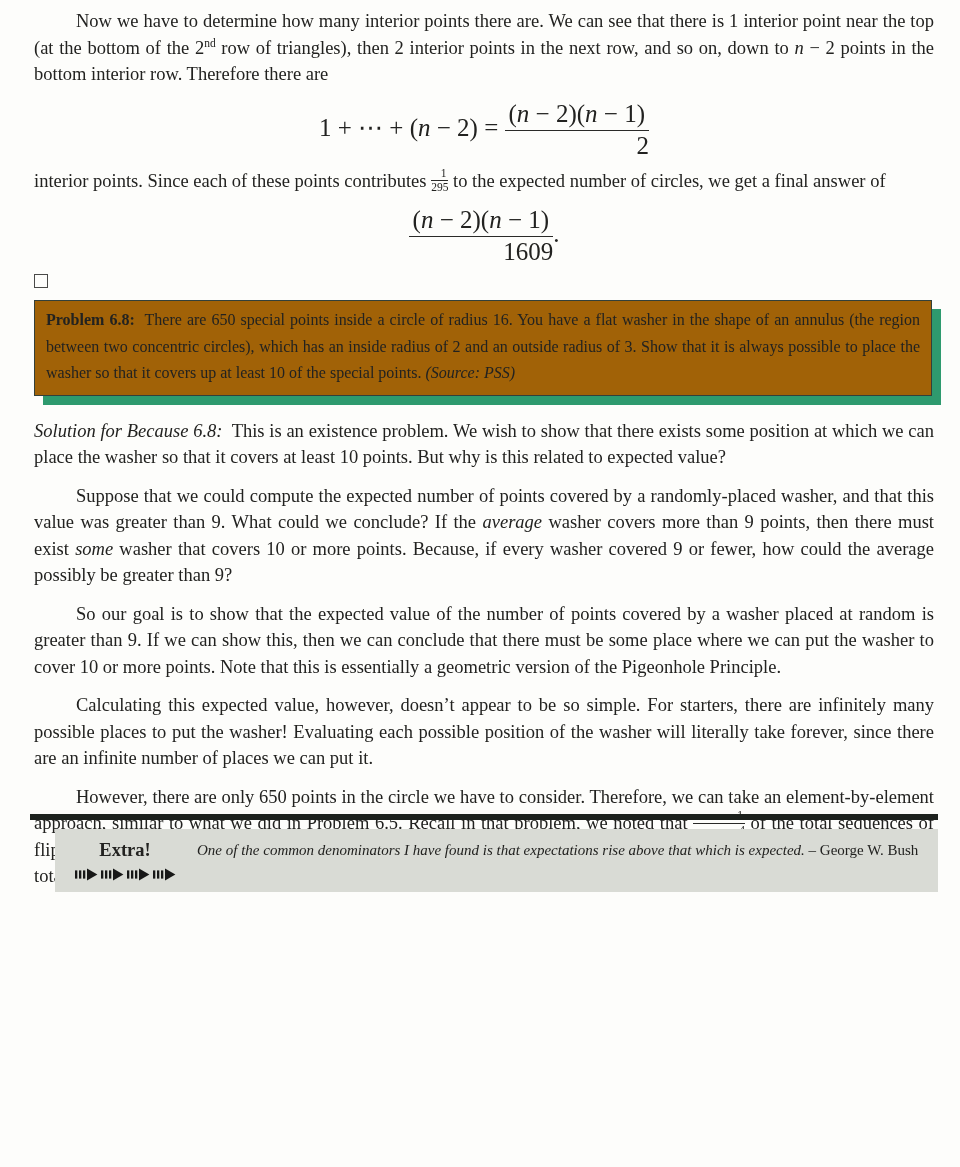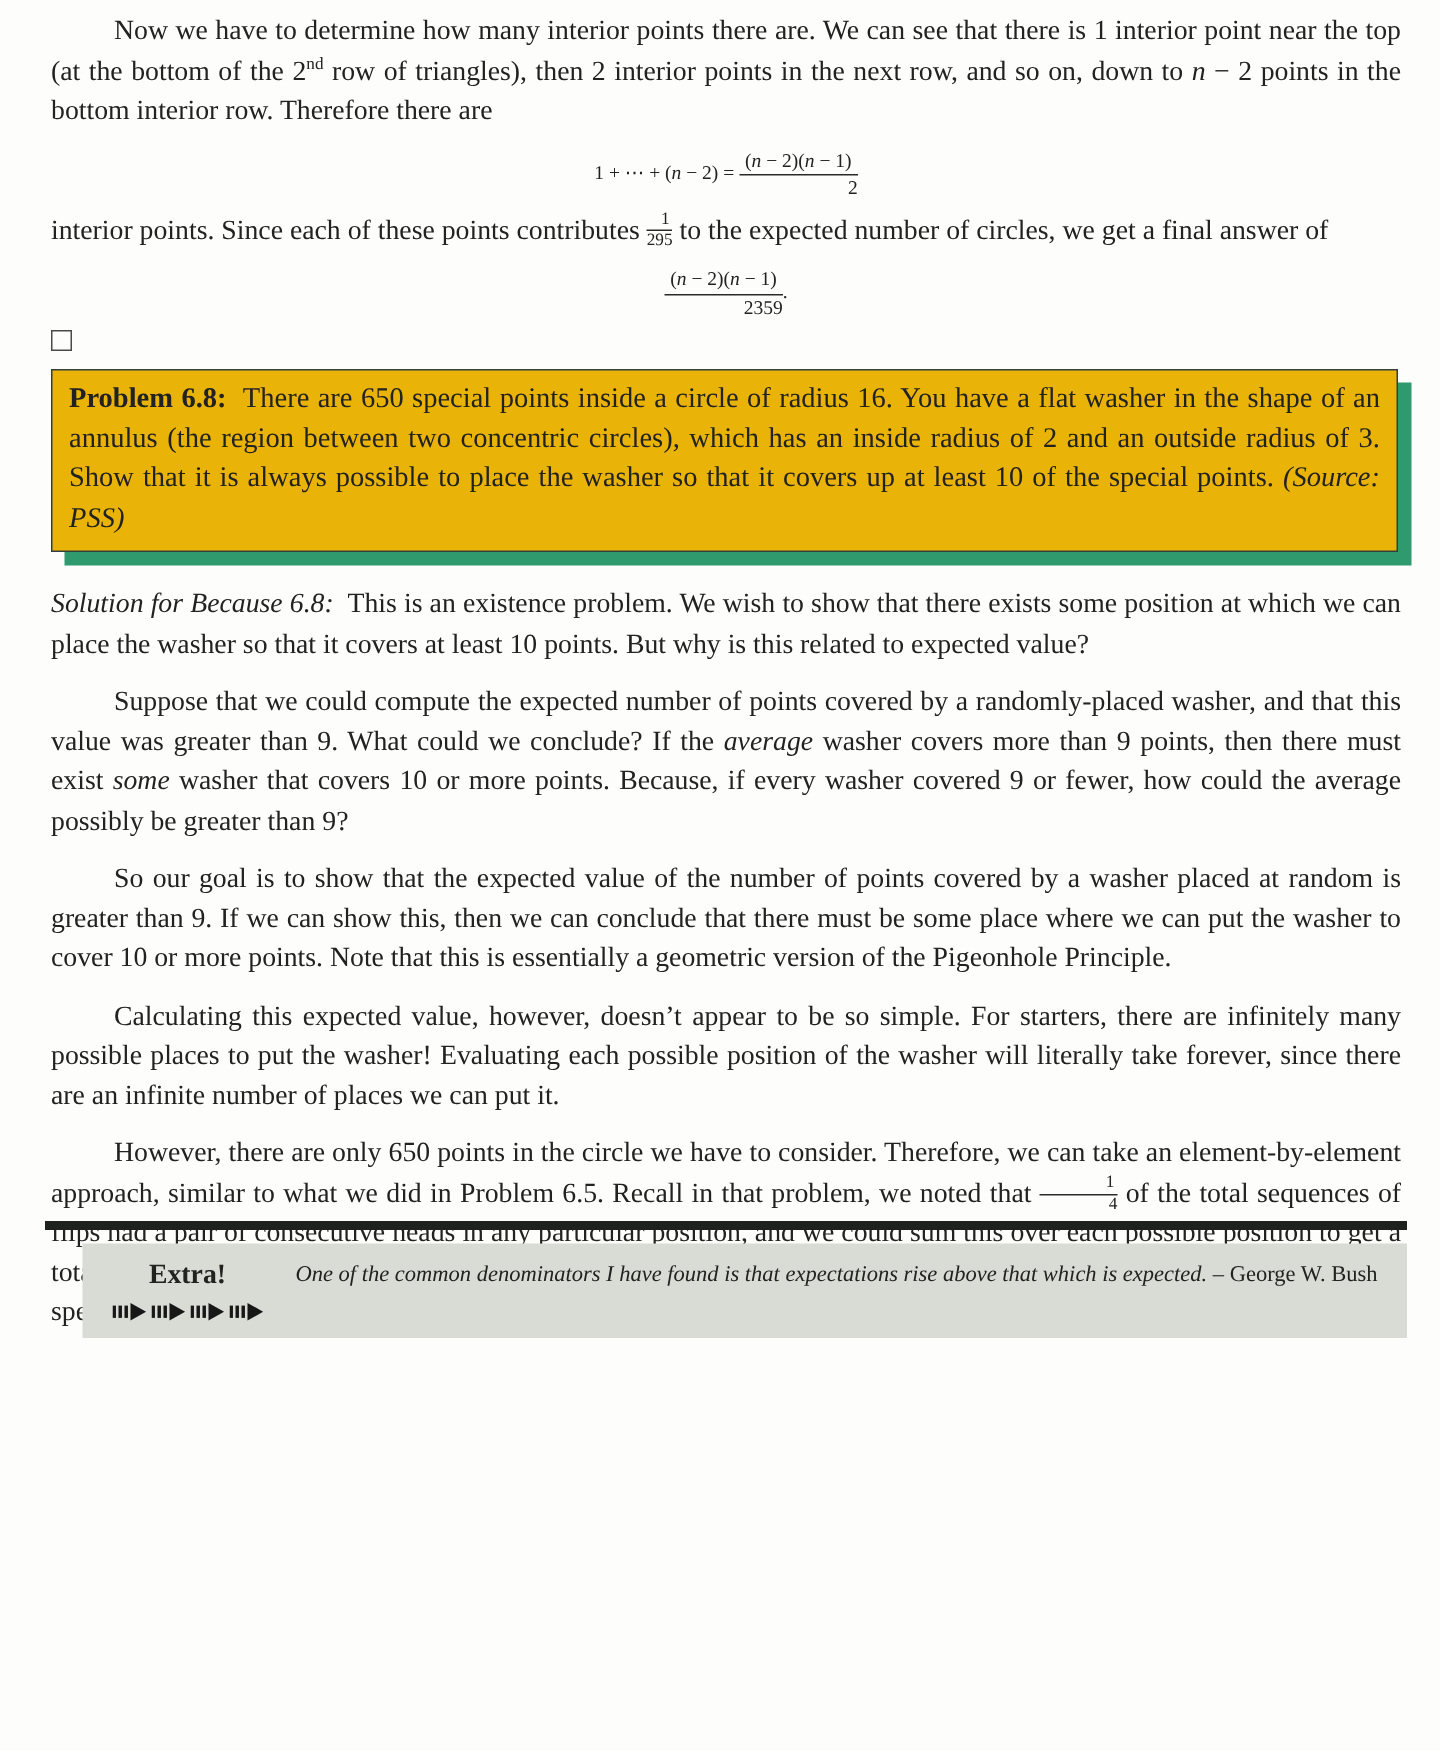--- a/index.html
+++ b/index.html
@@ -21,44 +21,44 @@
   }
   .indent{text-indent:42px;}
   .i{font-style:italic;}
   .b{font-weight:bold;}
   .sup{vertical-align:super;font-size:0.62em;line-height:0;}
 
   
   .equation{
     margin:2px 0 8px 0;
     text-align:center;
-    font-size:13px;
+    font-size:25px;
     line-height:1.2;
   }
   .frac{display:inline-block;vertical-align:middle;text-align:right;line-height:1.12;}
   .frac .num{display:block;border-bottom:1.6px solid #2a2a28;padding:0 4px 2px;}
   .frac .den{display:block;padding-top:1px;}
   
   .sfrac{font-size:11.5px;vertical-align:-0.42em;line-height:1;}
   .sfrac .num{border-bottom:1.1px solid #2a2a28;padding:0 2px 1px;}
   .sfrac .den{padding-top:1px;}
 
   .qed-row{margin:0 0 10px 0;height:16px;}
   .qed-square{
     display:inline-block;width:12px;height:12px;
     border:1.6px solid #4a4a48;background:transparent;
   }
 
   .problem-box{
     margin:4px 2px 22px 0;
-    background:#eab308;
+    background:#a16207;
     border:1.6px solid #33403a;
     box-shadow:9px 9px 0 0 #2e9a6e;
     padding:6px 11px 8px 11px;
-    font-size:19px;
+    font-size:16px;
     line-height:26.5px;
     text-align:justify;
   }
 
   
   .extra-section{position:absolute;left:30px;right:22px;bottom:2px;}
   .section-rule{height:6px;background:#1d221e;margin:0 0 9px 0;}
   .extra-box{
     margin-left:25px;
     background:#d9dbd5;
@@ -83,21 +83,21 @@
 
 <div class="page">
   <div class="content">
 
     <p class="para indent">Now we have to determine how many interior points there are.  We can see that there is 1 interior point near the top (at the bottom of the 2<span class="sup">nd</span> row of triangles), then 2 interior points in the next row, and so on, down to <span class="i">n</span> − 2 points in the bottom interior row.  Therefore there are</p>
 
     <div class="equation">1 + ⋯ + (<span class="i">n</span> − 2) = <span class="frac"><span class="num">(<span class="i">n</span> − 2)(<span class="i">n</span> − 1)</span><span class="den">2</span></span></div>
 
     <p class="para">interior points.  Since each of these points contributes <span class="frac sfrac"><span class="num">1</span><span class="den">295</span></span> to the expected number of circles, we get a final answer of</p>
 
-    <div class="equation"><span class="frac"><span class="num">(<span class="i">n</span> − 2)(<span class="i">n</span> − 1)</span><span class="den">2359</span></span>.</div>
+    <div class="equation"><span class="frac"><span class="num">(<span class="i">n</span> − 2)(<span class="i">n</span> − 1)</span><span class="den">1609</span></span>.</div>
 
     <div class="qed-row">
       <span class="qed-square"></span>
     </div>
 
 
     <div class="problem-box">
       <span class="b">Problem 6.8:</span><span>&nbsp; There are 650 special points inside a circle of radius 16.  You have a flat washer in the shape of an annulus (the region between two concentric circles), which has an inside radius of 2 and an outside radius of 3.  Show that it is always possible to place the washer so that it covers up at least 10 of the special points. <span class="i">(Source: PSS)</span></span>
     </div>
 

